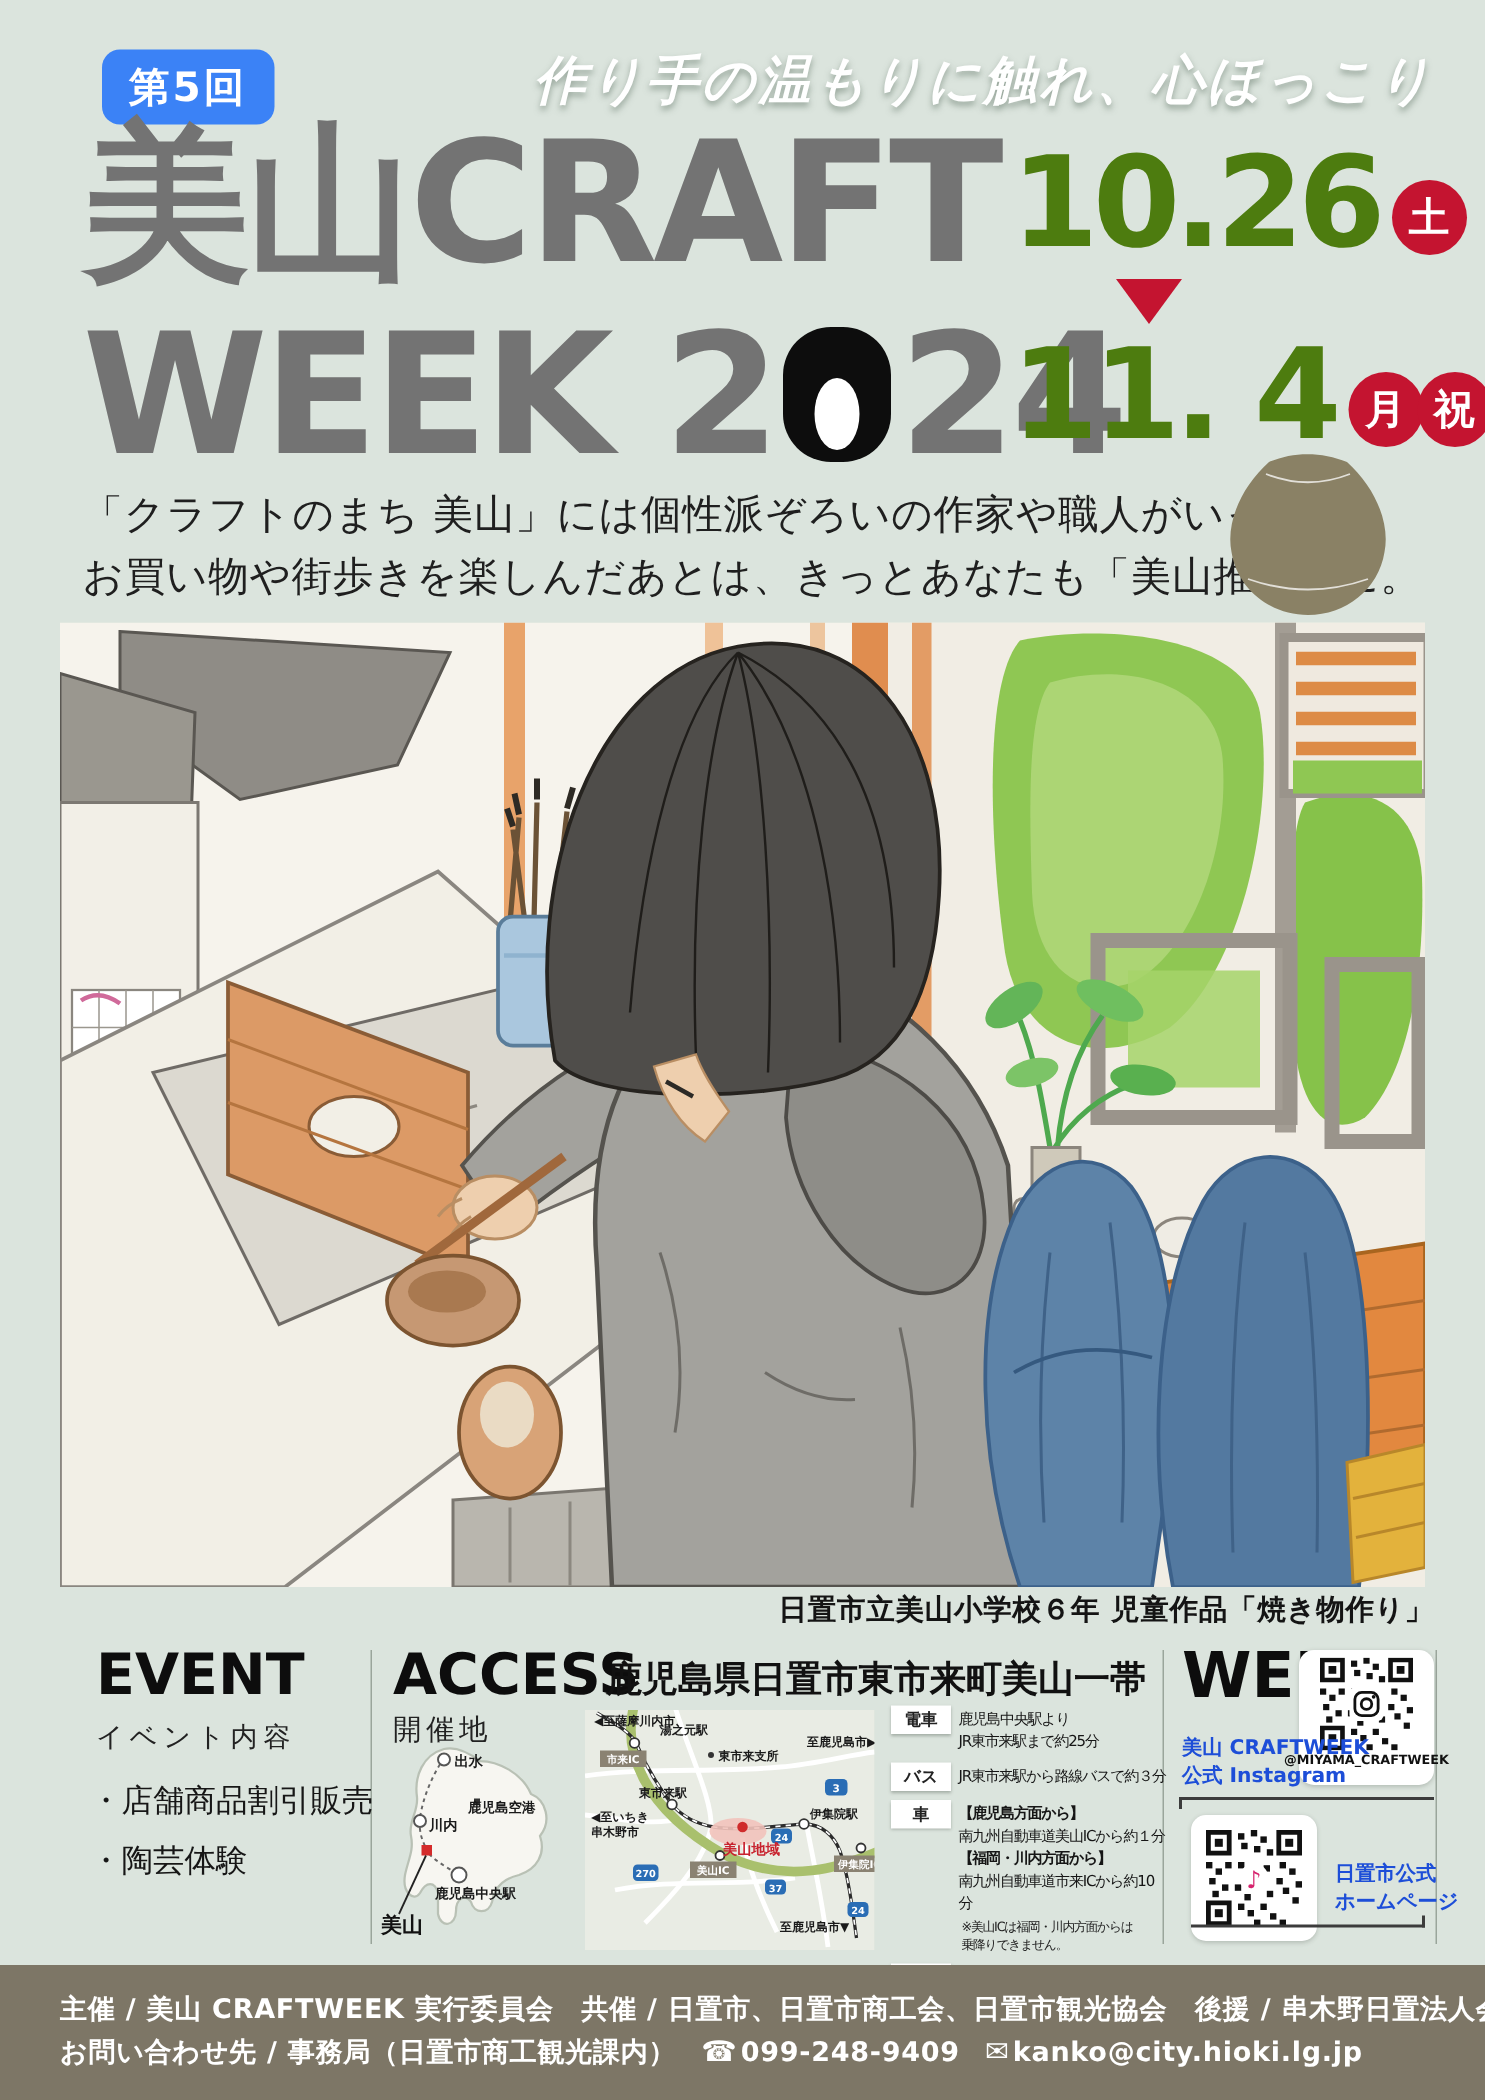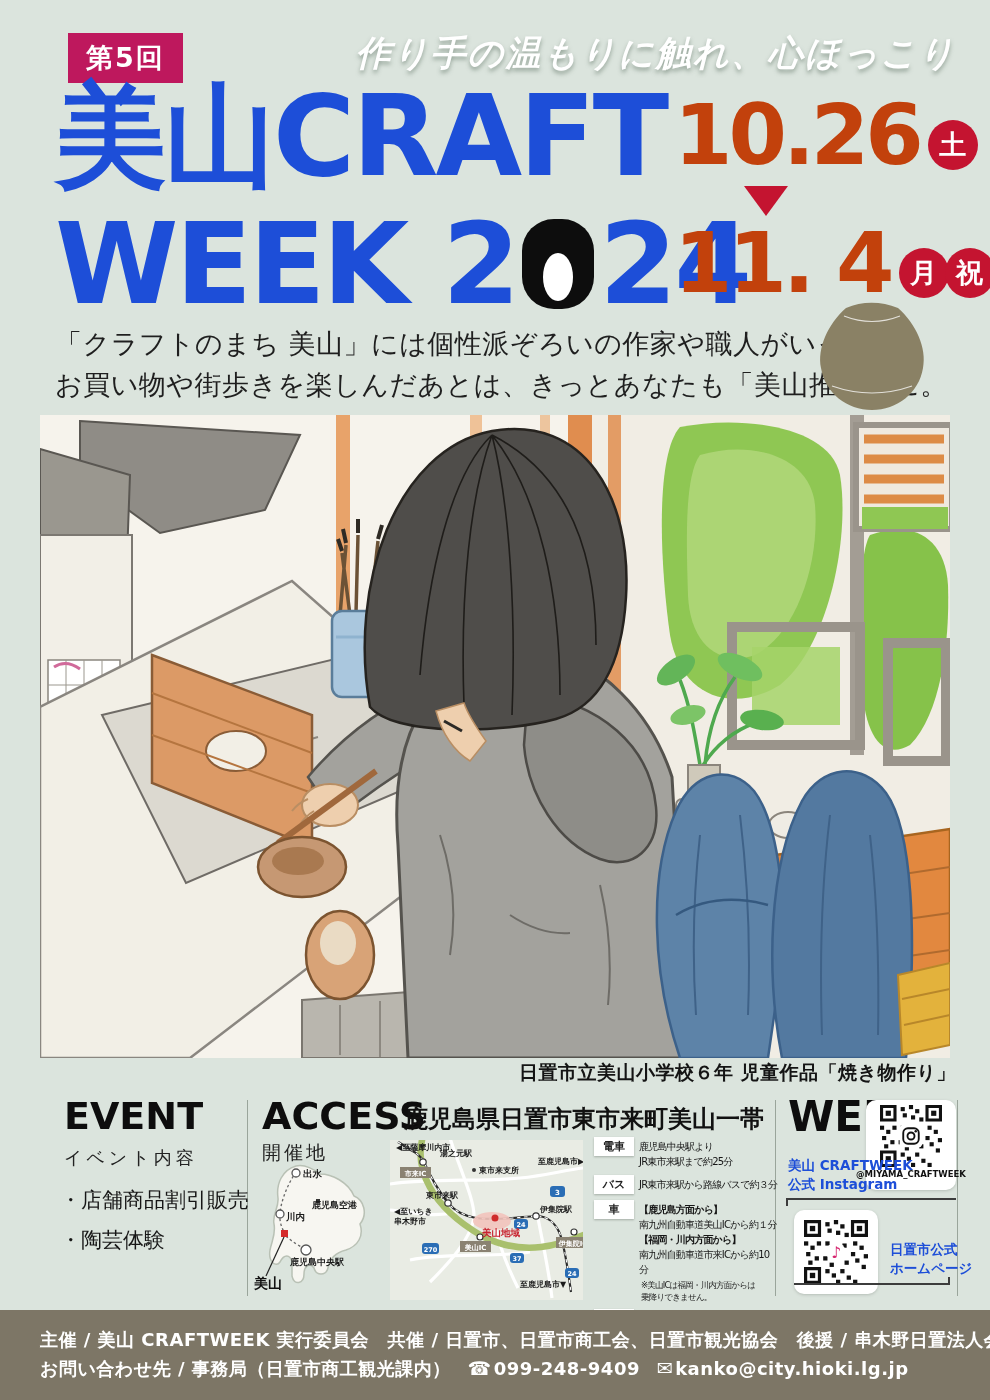--- a/index.html
+++ b/index.html
@@ -5,47 +5,47 @@
   * { margin:0; padding:0; box-sizing:border-box; }
   body { background:#888; font-family:"DejaVu Sans","Liberation Sans",sans-serif; }
   #poster {
     position:relative; width:990px; height:1400px; margin:0 auto;
     background:#dbe4dd; overflow:hidden;
   }
   .abs { position:absolute; }
 
   
   .edition-badge {
-    left:68px; top:33px; background:#be185d; color:#fff;
-    font-size:27px; font-weight:700; padding:7px 18px; letter-spacing:2px;
+    left:68px; top:33px; background:#3b82f6; color:#fff;
+    font-size:27px; font-weight:700; padding:7px 18px; letter-spacing:2px;border-radius:12px;
   }
   .tagline {
     right:34px; top:30px; color:#fff; font-size:35px; font-weight:800;
     letter-spacing:2px; text-shadow:0 3px 4px rgba(90,110,95,.55);
     white-space:nowrap;
     font-style:italic;
   }
   .title-line {
-    left:55px; color:#1d4ed8; font-weight:900; font-size:112px; line-height:1;
+    left:55px; color:#737373; font-weight:900; font-size:112px; line-height:1;
     letter-spacing:-3px; white-space:nowrap;
   }
   .title-1 { top:80px; }
   .title-2 { top:208px; }
   .pot-zero {
     display:inline-block; width:72px; height:90px; background:#0d0d0d;
     border-radius:32px; position:relative; margin:0 5px; vertical-align:-6px;
   }
   .pot-zero .pot-hole {
     position:absolute; left:21px; top:34px; width:30px; height:48px;
     background:#fff; border-radius:50%;
   }
   .date-block { left:674px; top:96px; width:312px; }
   .date-row { display:flex; align-items:flex-end; }
   .date-num {
-    color:#c2410c; font-size:84px; font-weight:800; line-height:.95;
+    color:#4d7c0f; font-size:84px; font-weight:800; line-height:.95;
     letter-spacing:-4px; white-space:nowrap;
   }
   .day-circle {
     width:50px; height:50px; border-radius:50%; background:#c41430; color:#fff;
     font-size:27px; font-weight:700; display:flex; align-items:center;
     justify-content:center; margin:0 0 6px 8px; flex:none;
   }
   .day-circle.second { margin-left:-4px; }
   .date-arrow {
     width:0; height:0; border-left:22px solid transparent;

